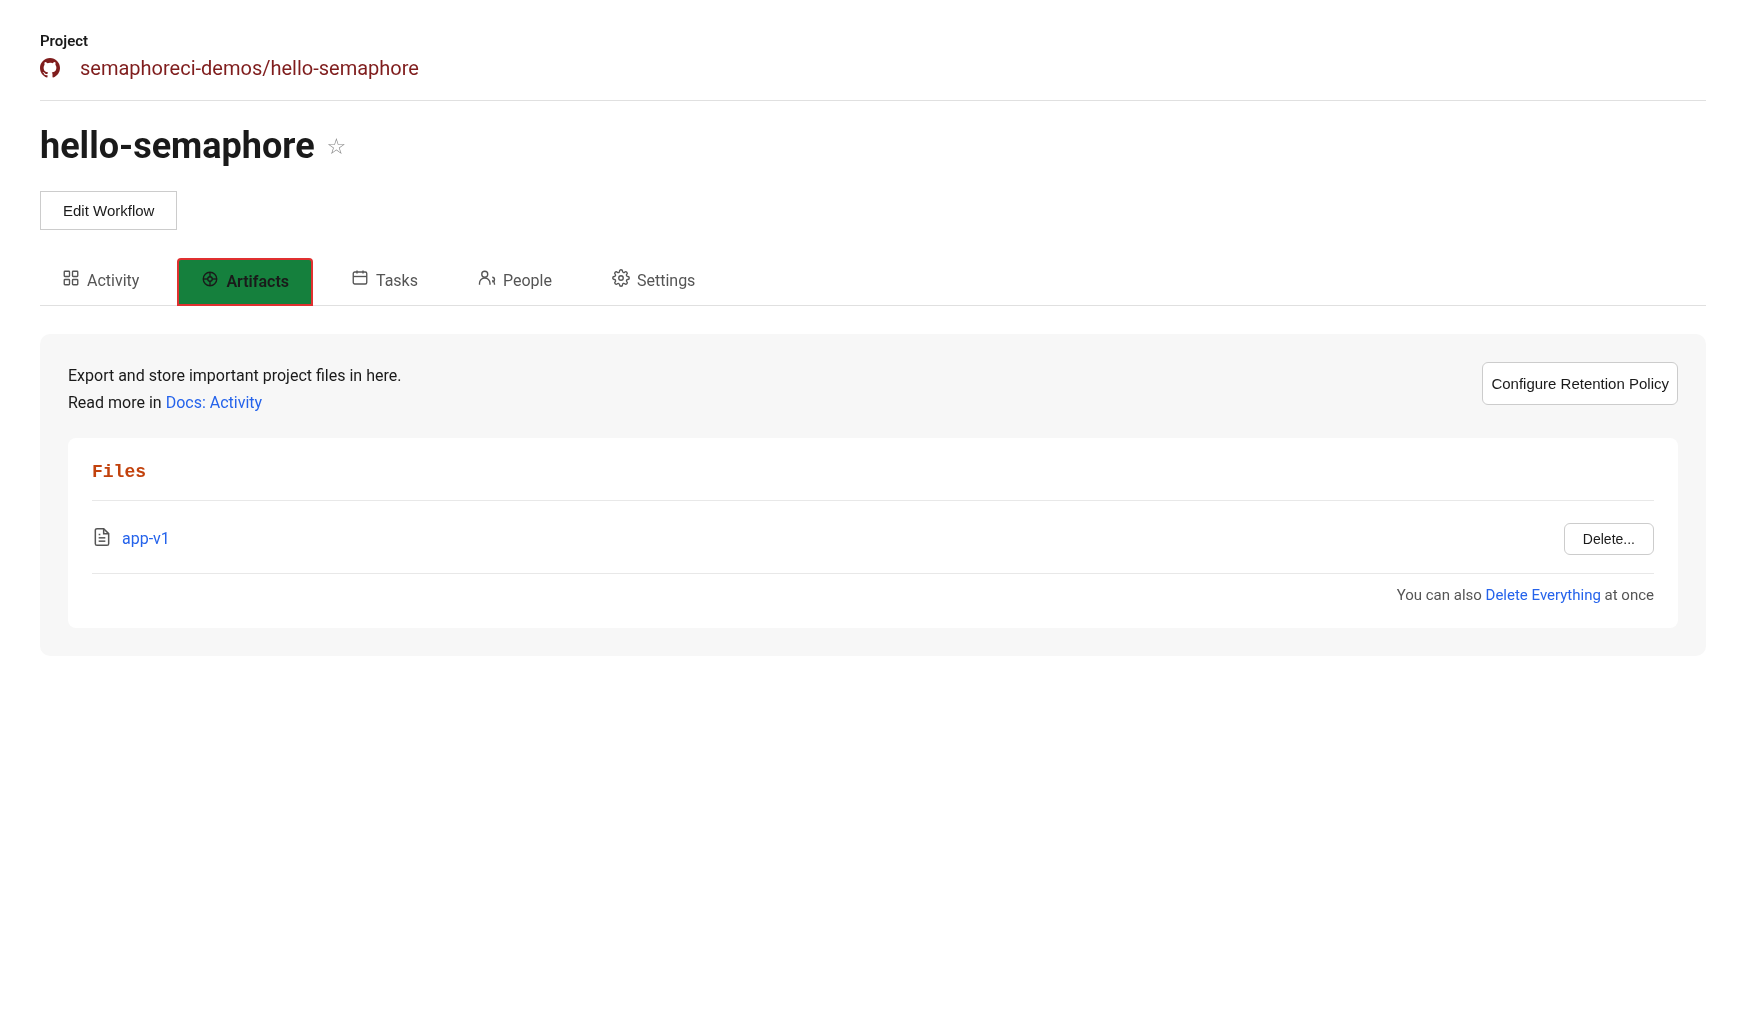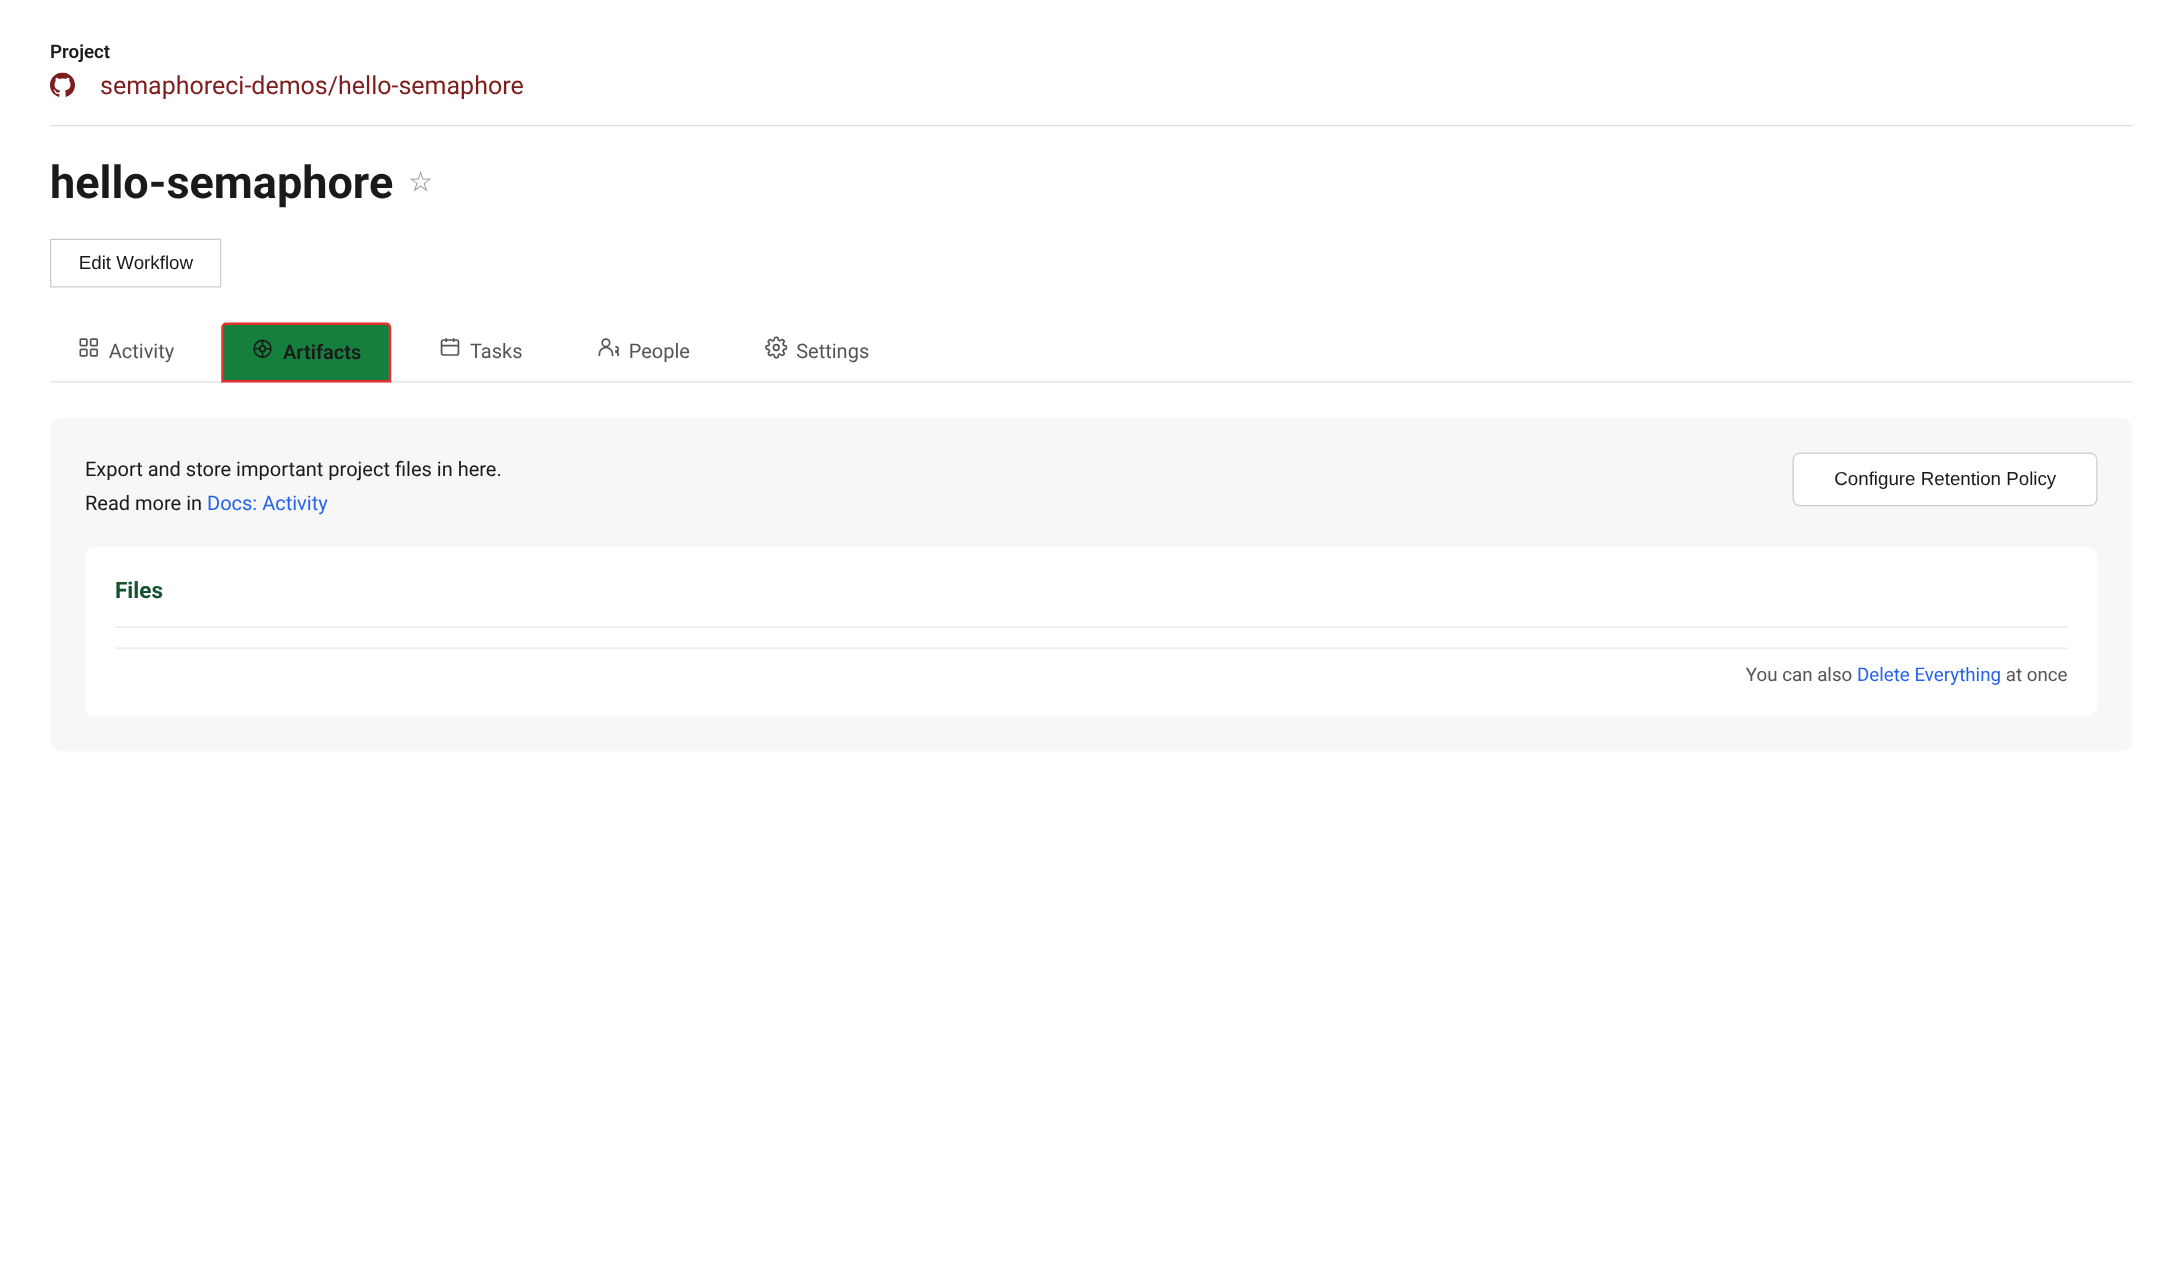--- a/index.html
+++ b/index.html
@@ -106,40 +106,41 @@
     .artifacts-description {
       font-size: 16px;
       color: #1a1a1a;
       line-height: 1.7;
     }
     .docs-link {
       color: #2563eb;
       text-decoration: none;
     }
     .configure-btn {
-      padding: 12px 32px;
+      padding: 12px 8px;
       border: 1.5px solid #ccc;
       border-radius: 6px;
       background: #fff;
       font-size: 15px;
       font-weight: 500;
       color: #1a1a1a;
       cursor: pointer;
       white-space: nowrap;
     }
     .files-panel {
       background: #fff;
       border-radius: 8px;
       padding: 24px 24px 24px 24px;
     }
     .files-title {
       font-size: 18px;
       font-weight: 700;
-      color: #14532d;
+      color: #c2410c;
       margin-bottom: 18px;
+      font-family: Liberation Mono, monospace;
     }
     .file-divider {
       border: none;
       border-top: 1px solid #e8e8e8;
       margin-bottom: 16px;
     }
     .file-row {
       display: flex;
       align-items: center;
       justify-content: space-between;
@@ -271,20 +272,35 @@
       <div>
         <span>Read more in </span><a href="#" class="docs-link">Docs: Activity</a>
       </div>
     </div>
     <button class="configure-btn">Configure Retention Policy</button>
   </div>
 
   <div class="files-panel">
     <div class="files-title">Files</div>
     <hr class="file-divider">
+    <div class="file-row">
+      <a href="#" class="file-link">
+        <span class="file-icon">
+          <svg width="20" height="20" viewBox="0 0 24 24" fill="none" stroke="currentColor" stroke-width="1.8" xmlns="http://www.w3.org/2000/svg">
+            <path d="M14 2H6a2 2 0 0 0-2 2v16a2 2 0 0 0 2 2h12a2 2 0 0 0 2-2V8z"></path>
+            <polyline points="14 2 14 8 20 8"></polyline>
+            <line x1="16" y1="13" x2="8" y2="13"></line>
+            <line x1="16" y1="17" x2="8" y2="17"></line>
+            <polyline points="10 9 9 9 8 9"></polyline>
+          </svg>
+        </span>
+        <span>app-v1</span>
+      </a>
+      <button class="delete-btn">Delete...</button>
+    </div>
     <hr class="file-row-divider">
     <div class="delete-everything-row">
       <span>You can also </span><a href="#" class="delete-everything-link">Delete Everything</a><span> at once</span>
     </div>
   </div>
 </div>
 
 
 
 

